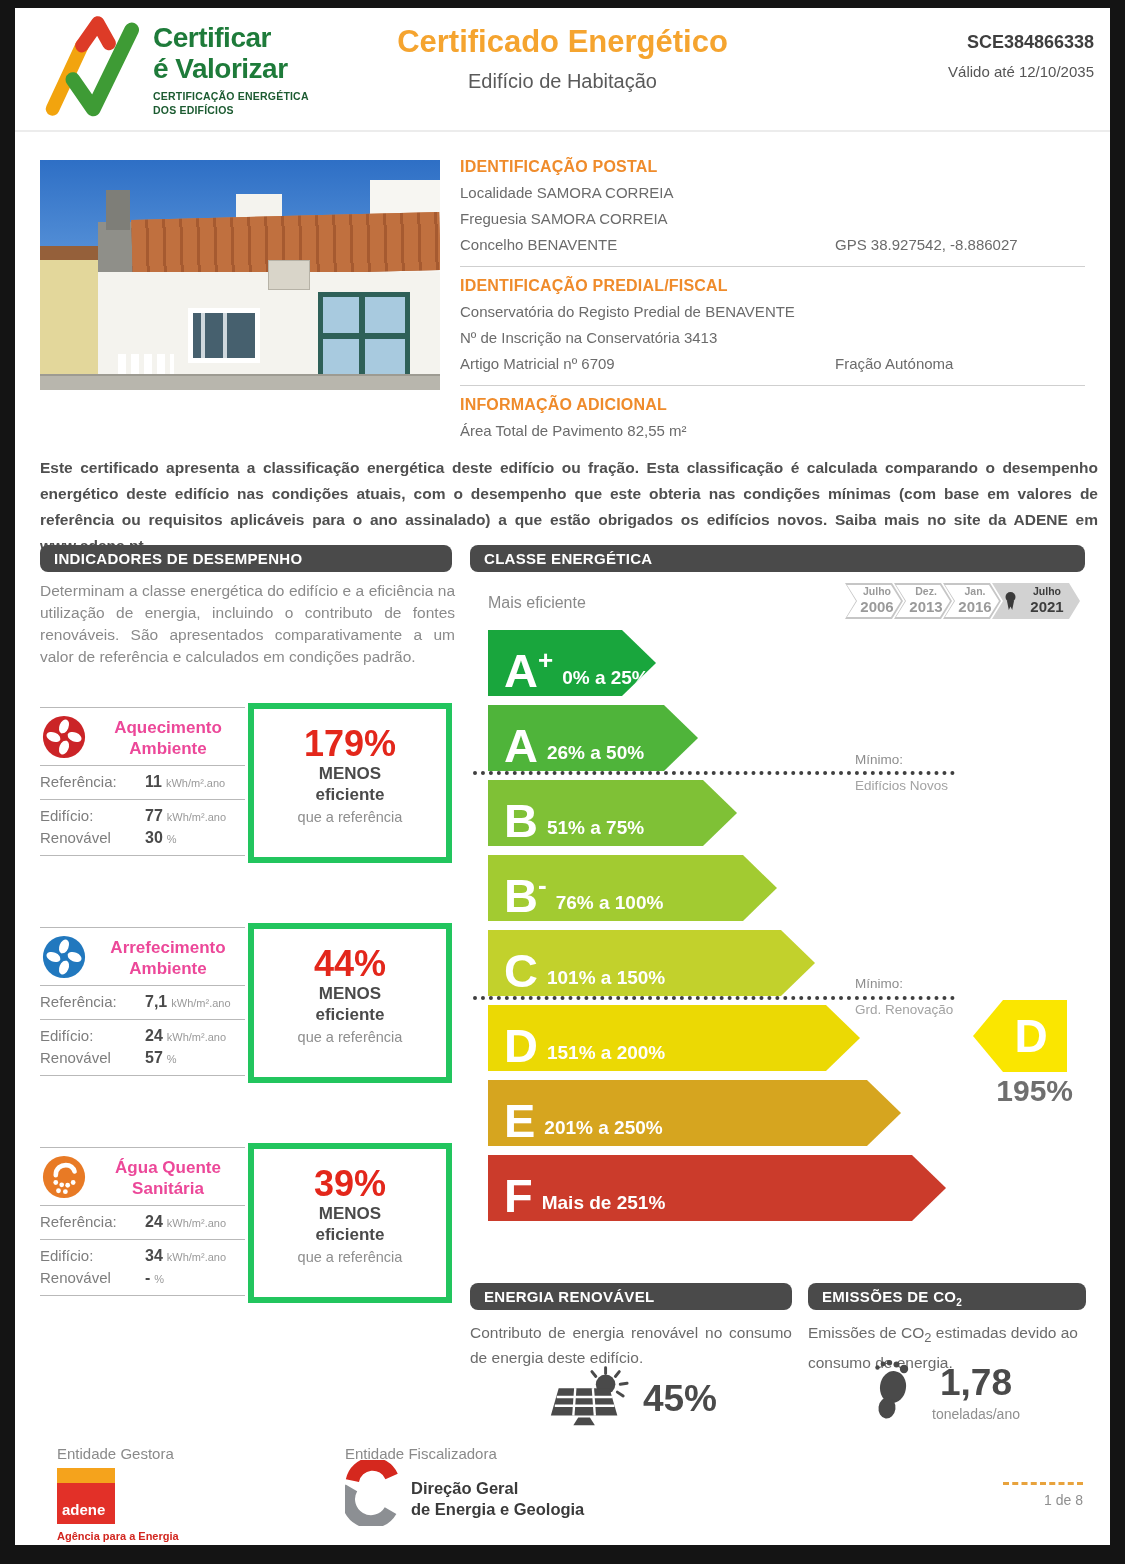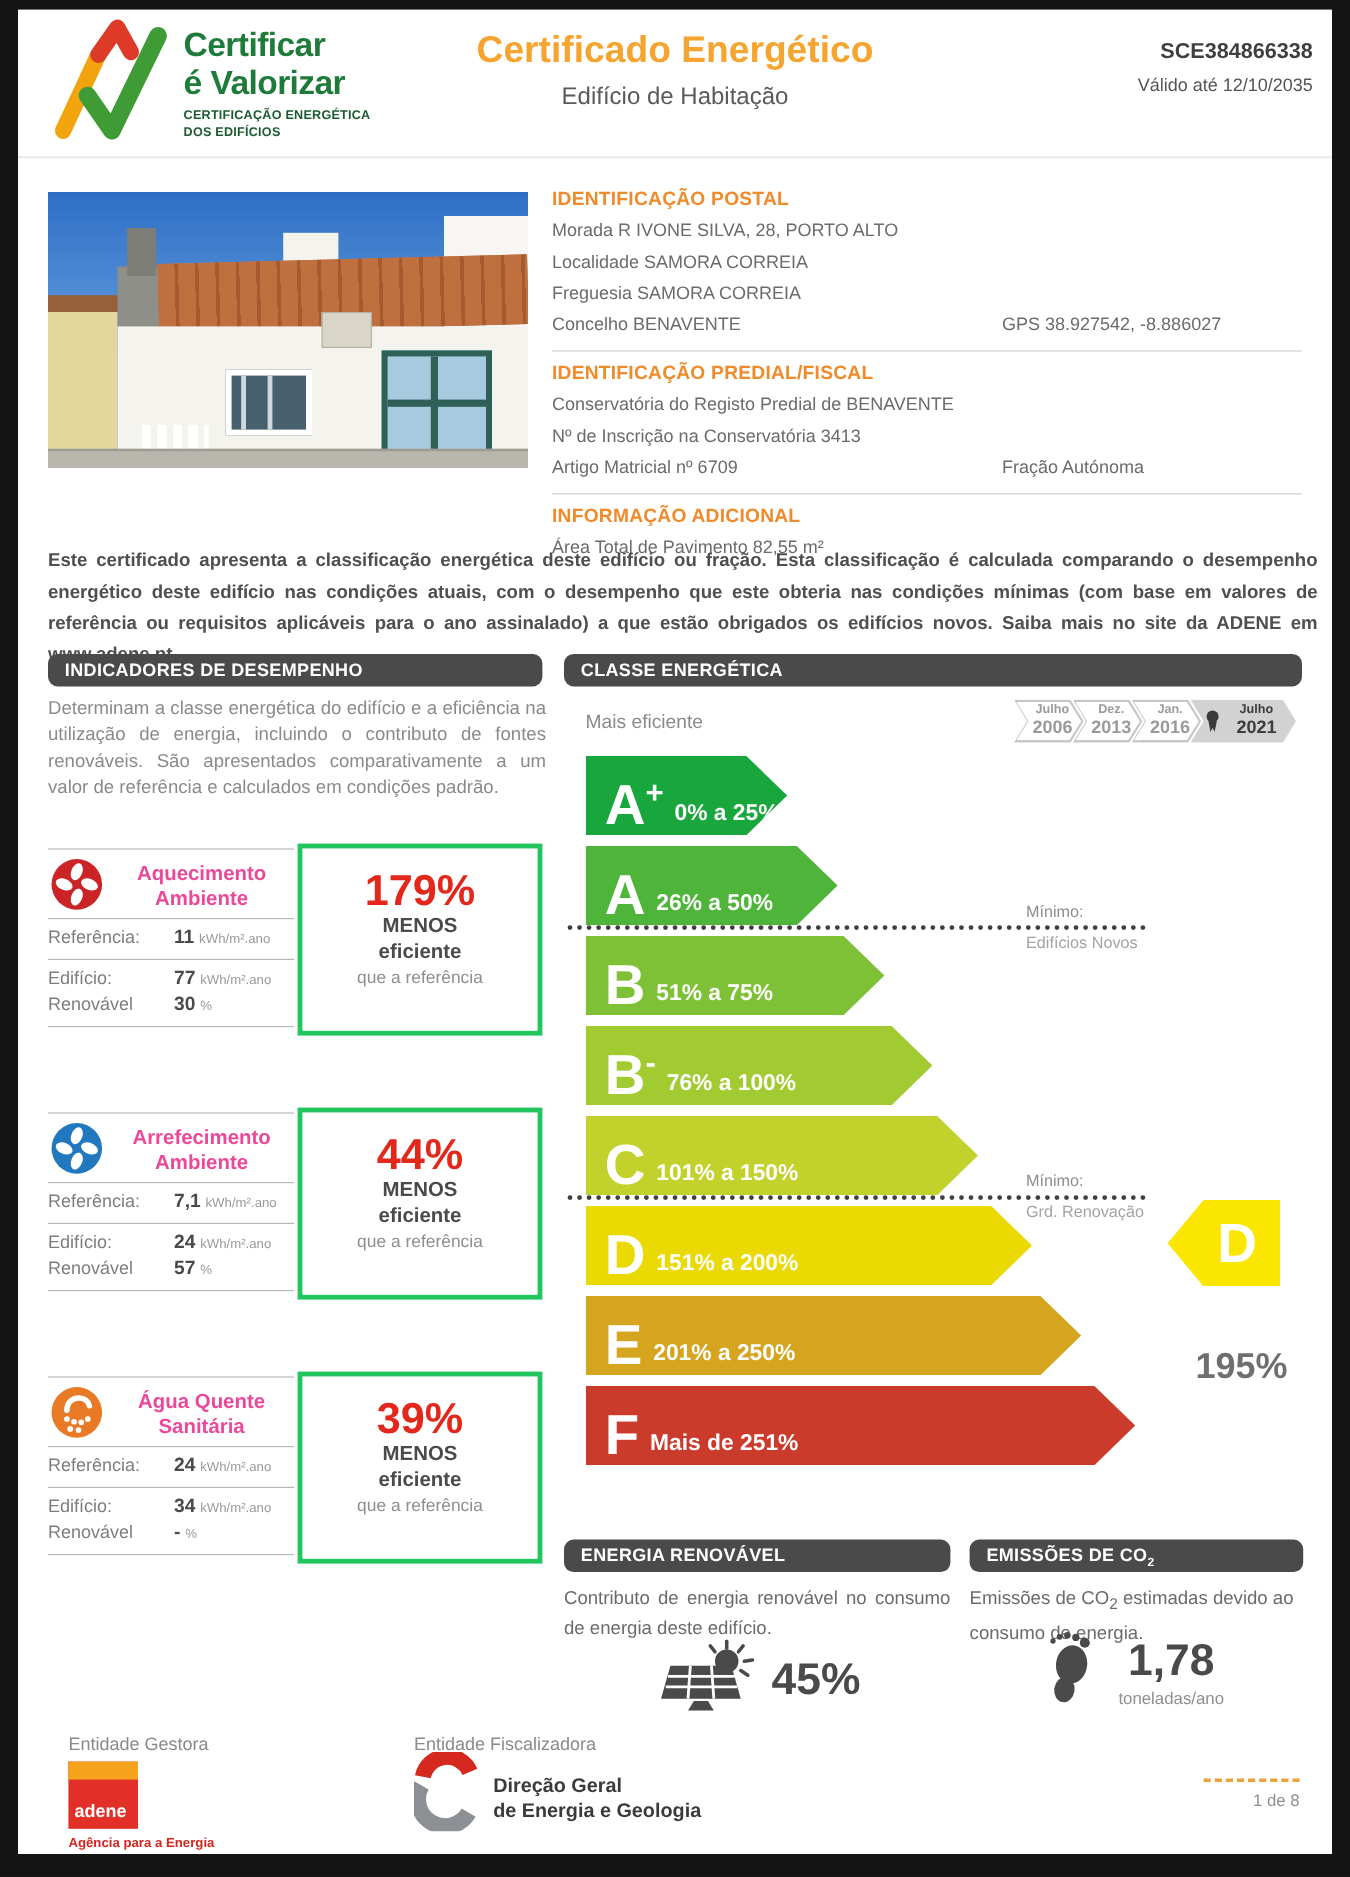--- a/index.html
+++ b/index.html
@@ -43,21 +43,21 @@
   
   .perf-desc{position:absolute;left:25px;top:572px;width:415px;font-size:15.5px;color:#8A8A8A;line-height:22px;text-align:justify;}
   .ind{position:absolute;left:25px;width:412px;height:160px;}
   .ind .hl{position:absolute;left:0;width:205px;border-top:1px solid #b9b9b9;}
   .ind-icon{position:absolute;left:2px;top:12px;width:44px;height:44px;}
   .ind-title{position:absolute;left:52px;top:14px;width:152px;text-align:center;font-size:17px;font-weight:800;color:#ec4899;line-height:21px;}
   .ind-row{position:absolute;left:0;width:210px;display:flex;align-items:baseline;font-size:15px;color:#7D7D7D;}
   .ind-row .lab{width:105px;flex:0 0 105px;}
   .ind-row .val{font-size:16px;font-weight:800;color:#4A4A4A;}
   .ind-row .unit{font-size:11px;color:#9A9A9A;margin-left:4px;}
-  .ind-box{position:absolute;left:208px;top:0;width:204px;height:160px;border:4px solid #22c55e;box-sizing:border-box;background:#fff;text-align:center;}
+  .ind-box{position:absolute;left:208px;top:0;width:204px;height:160px;border:6px solid #22c55e;box-sizing:border-box;background:#fff;text-align:center;}
   .ind-pct{font-size:36px;font-weight:800;color:#E3271B;margin-top:16px;line-height:38px;}
   .ind-b1{font-size:17px;font-weight:800;color:#4A4A4A;line-height:21px;}
   .ind-b2{font-size:14.5px;color:#8F8F8F;line-height:20px;margin-top:2px;}
 
   
   .mais-ef{position:absolute;left:473px;top:586px;font-size:16px;color:#8A8A8A;}
   .timeline{position:absolute;left:830px;top:575px;width:252px;height:36px;display:flex;}
   .chev{position:relative;width:58px;height:36px;margin-left:-9px;background:#C6C6C6;
         clip-path:polygon(0 0,calc(100% - 11px) 0,100% 50%,calc(100% - 11px) 100%,0 100%,11px 50%);}
   .chev:first-child{margin-left:0;}
@@ -79,21 +79,21 @@
   .cl-range{font-size:19px;font-weight:700;margin-left:9px;}
 
   .dotline{position:absolute;left:458px;width:482px;height:0;border-top:4px dotted #3F3F3F;}
   .min-lab{position:absolute;left:840px;width:160px;font-size:13.5px;color:#8E8E8E;}
   .min-sub{position:absolute;left:840px;width:160px;font-size:13.5px;color:#A3A3A3;}
 
   .result-marker{position:absolute;left:958px;top:992px;width:94px;height:72px;background:#FAE600;
                  clip-path:polygon(0 50%,30px 0,100% 0,100% 100%,30px 100%);
                  display:flex;align-items:center;justify-content:center;padding-left:22px;box-sizing:border-box;}
   .result-letter{font-size:46px;font-weight:800;color:#fff;}
-  .result-pct{position:absolute;left:958px;top:1066px;width:100px;text-align:right;font-size:30px;font-weight:800;color:#6F6F6F;margin-top:48px;}
+  .result-pct{position:absolute;left:958px;top:1066px;width:100px;text-align:right;font-size:30px;font-weight:800;color:#6F6F6F;}
 
   
   .renew-text{position:absolute;left:455px;top:1312px;width:322px;font-size:15.5px;color:#6B6B6B;line-height:25px;text-align:justify;}
   .emis-text{position:absolute;left:793px;top:1312px;width:278px;font-size:15.5px;color:#6B6B6B;line-height:25px;}
   .renew-val{position:absolute;left:455px;top:1358px;width:322px;display:flex;align-items:center;justify-content:center;gap:12px;}
   .big-num{font-size:37px;font-weight:800;color:#4A4A4A;}
   .emis-val{position:absolute;left:793px;top:1352px;width:278px;display:flex;align-items:center;justify-content:center;gap:20px;}
   .emis-col{text-align:center;}
   .emis-unit{font-size:14px;color:#8F8F8F;margin-top:2px;}
 
@@ -154,21 +154,20 @@
     <div class="ph" style="left:278px;top:132px;width:92px;height:88px;background:#A8CADF;border:5px solid #2E6058;box-sizing:border-box;">
       <div class="ph" style="left:36px;top:0;width:6px;height:78px;background:#2E6058;"></div>
       <div class="ph" style="left:0;top:36px;width:82px;height:6px;background:#2E6058;"></div>
     </div>
     <div class="ph" style="left:78px;top:194px;width:56px;height:34px;background:repeating-linear-gradient(90deg,#ffffff 0 8px,rgba(255,255,255,0) 8px 13px);"></div>
     <div class="ph" style="left:0;top:214px;width:400px;height:16px;background:#B8B6AD;border-top:2px solid #9d9b92;box-sizing:border-box;"></div>
   </div>
 
   <div class="info">
     <h3>IDENTIFICAÇÃO POSTAL</h3>
-    <div class="row">Morada R IVONE SILVA, 28, PORTO ALTO</div>
     <div class="row">Localidade SAMORA CORREIA</div>
     <div class="row">Freguesia SAMORA CORREIA</div>
     <div class="row">
       <span>Concelho BENAVENTE</span>
       <span class="right">GPS 38.927542, -8.886027</span>
     </div>
     <hr>
     <h3>IDENTIFICAÇÃO PREDIAL/FISCAL</h3>
     <div class="row">Conservatória do Registo Predial de BENAVENTE</div>
     <div class="row">Nº de Inscrição na Conservatória 3413</div>

